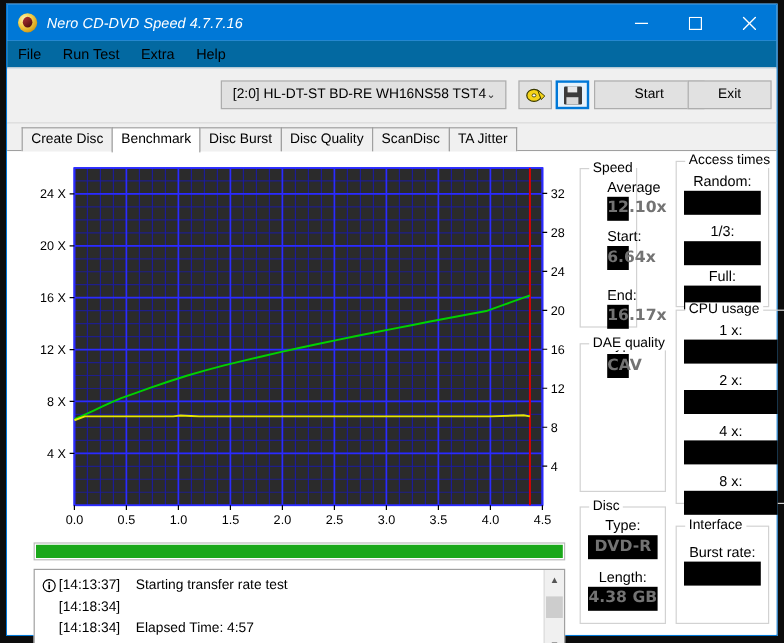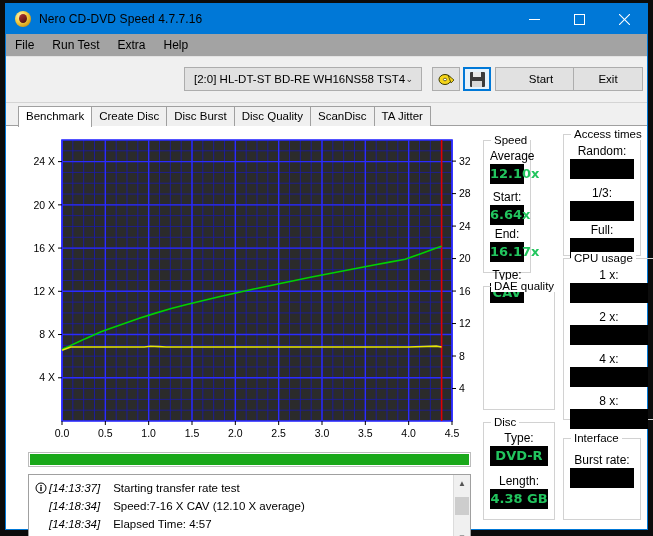--- a/index.html
+++ b/index.html
@@ -44,41 +44,42 @@
   }
   .title-icon::after {
     content: "";
     position: absolute;
     left: 4px; top: 3px;
     width: 8px; height: 9px;
     border-radius: 50%;
     background: linear-gradient(145deg, #b23636 0%, #7a1d1d 55%, #3b0d0d 100%);
   }
   .title-text {
-    color: #000000;
+    color: #ffffff;
     font-size: 12px;
     letter-spacing: 0.1px;
     white-space: nowrap;
+    font-style: italic;
   }
   .win-buttons {
     margin-left: auto;
     display: flex;
     height: 30px;
   }
   .win-btn {
     width: 45px; height: 30px;
     display: flex; align-items: center; justify-content: center;
     color: #ffffff;
   }
   .win-btn svg { display: block; }
 
   
   .menubar {
     height: 22px;
-    background: #a3a3a3;
+    background: #0369a1;
     display: flex;
     align-items: center;
     padding-left: 9px;
     flex: 0 0 auto;
     border-bottom: 1px solid #e3e3e3;
   }
   .menu-item {
     font-size: 12px;
     color: #000000;
     padding: 2px 9px 2px 0px;
@@ -291,21 +292,21 @@
   }
   .log-icon {
     width: 15px; height: 13px;
     margin-left: 4px;
     flex: 0 0 auto;
     display: flex;
     align-items: center;
     justify-content: center;
   }
   .log-icon.empty { visibility: hidden; }
-  .log-time { margin-left: 1px; font-style: italic; }
+  .log-time { margin-left: 1px; }
   .log-msg  { margin-left: 13px; }
   #log-scroll {
     width: 16px;
     background: #f0f0f0;
     border-left: 1px solid #dcdcdc;
     display: flex;
     flex-direction: column;
     align-items: center;
     flex: 0 0 auto;
   }
@@ -340,32 +341,32 @@
   }
   .fld-label {
     font-size: 12px;
     color: #000;
     text-align: center;
     width: 100%;
     line-height: 14px;
   }
   .lcd {
     background: #000000;
-    color: #22c55e;
+    color: #737373;
     font-family: "DejaVu Sans", sans-serif;
     font-weight: bold;
     font-size: 13px;
     text-align: center;
     line-height: 20px;
     height: 20px;
     margin: 1px auto 0 auto;
   }
   .lcd.blank { color: #000; }
 
-  #grp-speed   { left: 476px; top: 14px;  width: 48px;  height: 133px; }
+  #grp-speed   { left: 476px; top: 14px;  width: 48px;  height: 133px; padding-left: 16px; }
   #grp-dae     { left: 476px; top: 160px; width: 72px;  height: 124px; }
   #grp-disc    { left: 476px; top: 296px; width: 72px;  height: 98px;  }
   #grp-access  { left: 556px; top: 8px;   width: 78px;  height: 122px; }
   #grp-cpu     { left: 556px; top: 132px; width: 92px;  height: 162px; }
   #grp-iface   { left: 556px; top: 312px; width: 78px;  height: 82px;  }
 
   .grp-inner { padding: 8px 6px 0 6px; }
 
   .checkbox {
     width: 13px; height: 13px;
@@ -431,22 +432,22 @@
 
     <div class="tb-btn icon-btn" id="btn-save">
       <span class="floppy"></span>
     </div>
 
     <div class="tb-btn" id="btn-start">Start</div>
     <div class="tb-btn" id="btn-exit">Exit</div>
   </div>
 
   <div class="tabstrip">
+    <div class="tab">Create Disc</div>
     <div class="tab active">Benchmark</div>
-    <div class="tab">Create Disc</div>
     <div class="tab">Disc Burst</div>
     <div class="tab">Disc Quality</div>
     <div class="tab">ScanDisc</div>
     <div class="tab">TA Jitter</div>
   </div>
 
   <div class="content">
 
     <div id="plot-wrap">
       <svg id="plot-svg" width="444" height="310" viewBox="0 0 444 310">
@@ -595,21 +596,20 @@
               <rect x="5.3" y="3" width="1.4" height="1.4" fill="#000"></rect>
               <rect x="5.3" y="5" width="1.4" height="4" fill="#000"></rect>
             </svg>
           </span>
           <span class="log-time">[14:13:37]</span>
           <span class="log-msg">Starting transfer rate test</span>
         </div>
         <div class="log-row">
           <span class="log-icon empty"></span>
           <span class="log-time">[14:18:34]</span>
-          <span class="log-msg">Speed:7-16 X CAV (12.10 X average)</span>
         </div>
         <div class="log-row">
           <span class="log-icon empty"></span>
           <span class="log-time">[14:18:34]</span>
           <span class="log-msg">Elapsed Time:  4:57</span>
         </div>
       </div>
       <div id="log-scroll">
         <div class="scroll-arrow">▲</div>
         <div class="scroll-thumb"></div>
@@ -618,21 +618,21 @@
       </div>
     </div>
 
     <div class="grp" id="grp-speed">
       <div class="grp-title">Speed</div>
       <div class="grp-inner">
         <div class="fld-label">Average</div>
         <div class="lcd">12.10x</div>
         <div class="fld-label" style="margin-top:6px">Start:</div>
         <div class="lcd">6.64x</div>
-        <div class="fld-label" style="margin-top:2px">End:</div>
+        <div class="fld-label" style="margin-top:14px">End:</div>
         <div class="lcd">16.17x</div>
         <div class="fld-label" style="margin-top:6px">Type:</div>
         <div class="lcd">CAV</div>
       </div>
     </div>
 
     <div class="grp" id="grp-dae">
       <div class="grp-title">DAE quality</div>
     </div>
 

